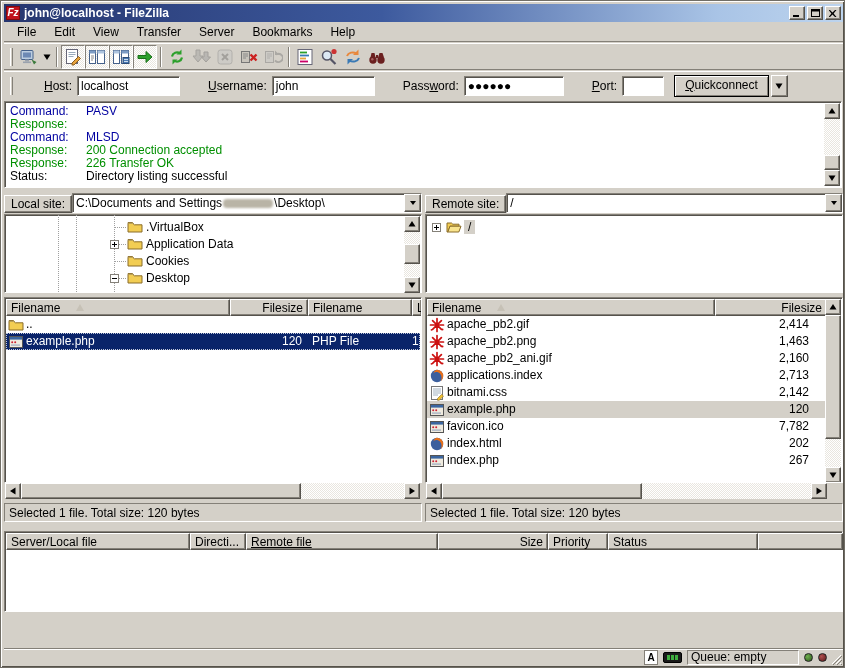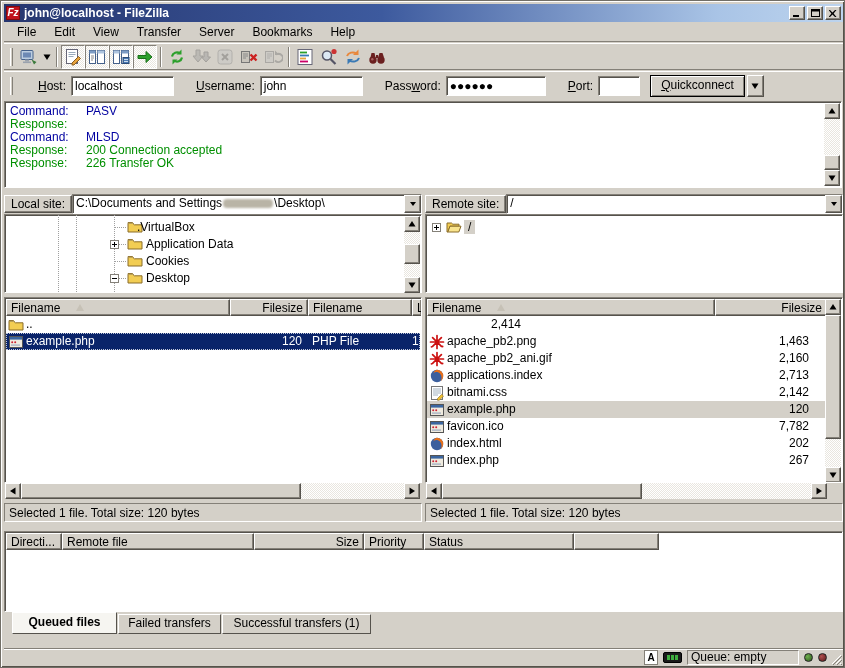--- a/index.html
+++ b/index.html
@@ -22,31 +22,31 @@
   
   #toolbar{left:3px;top:42px;width:839px;height:27px;display:flex;align-items:center;border-top:1px solid #fff;border-bottom:1px solid #848078;padding-left:3px}
   .vgrip{width:3px;height:18px;border-left:1px solid #fff;border-right:1px solid #848078;margin:0 3px}
   .vsep{width:2px;height:20px;border-left:1px solid #848078;border-right:1px solid #fff;margin:0 3px}
   .tbtn{width:24px;height:24px;display:flex;align-items:center;justify-content:center;border:1px solid transparent}
   .tbtn.pressed{border-color:#848078 #fff #fff #848078;background-color:#e9e6df;background-image:linear-gradient(45deg,#fff 25%,transparent 25%,transparent 75%,#fff 75%),linear-gradient(45deg,#fff 25%,transparent 25%,transparent 75%,#fff 75%);background-size:2px 2px;background-position:0 0,1px 1px}
   .tbtn.disabled svg{filter:grayscale(1) opacity(.45)}
   .tbtn-drop{width:13px;height:24px;display:flex;align-items:center;justify-content:center}
   
   #quickbar{left:3px;top:70px;width:839px;height:29px;display:flex;align-items:center;border-top:1px solid #fff;padding-left:3px}
-  .qlabel{margin:0 5px 0 22px;white-space:nowrap}
+  .qlabel{margin:0 5px 0 28px;white-space:nowrap}
   .field{background:#fff;border:1px solid;border-color:#848078 #fff #fff #848078;box-shadow:inset 1px 1px 0 #55524c;height:20px;line-height:17px;padding:1px 3px;white-space:nowrap;overflow:hidden}
   #qcbtn{margin-left:10px;height:22px;padding:0 10px;border:1px solid #000;background:#d4d0c8;box-shadow:inset 1px 1px 0 #fff, inset -1px -1px 0 #848078;line-height:19px}
   .dropbtn{width:17px;height:22px;display:flex;align-items:center;justify-content:center;margin-left:2px}
   
   #logpane{left:3px;top:100px;width:838px;height:87px}
   #loglines{position:absolute;left:1px;top:1px;right:18px;bottom:1px;overflow:hidden;padding:2px 4px;background:#fff}
   .logline{display:flex;line-height:13px;white-space:nowrap}
   .loglabel{width:76px;flex:none}
   
-  .sitebar{top:193px;width:418px;height:19px;display:flex;align-items:center}
+  .sitebar{top:193px;width:418px;height:19px;display:flex;align-items:flex-end}
   .sitelabel{padding:1px 6px;white-space:nowrap}
   .sitecombo{flex:1;display:flex;align-items:center;position:relative;padding-right:30px}
   .combobtn{position:absolute;right:0;top:0;width:17px;height:18px;display:flex;align-items:center;justify-content:center}
   .blurseg{display:inline-block;width:50px;height:9px;background:#b9b4a6;border-radius:4px;filter:blur(1.3px);vertical-align:-1px;margin:0 1px}
   
   .treepanel{top:213px;width:418px;height:79px}
   .vline{position:absolute;top:0;bottom:0;width:1px;background-image:linear-gradient(#a0a0a0 1px,transparent 1px);background-size:1px 2px}
   .hline{position:absolute;height:1px;background-image:linear-gradient(90deg,#a0a0a0 1px,transparent 1px);background-size:2px 1px}
   .expbox{position:absolute;width:9px;height:9px;background:#fff;border:1px solid #848078;display:flex;align-items:center;justify-content:center}
   .treelabel{position:absolute;line-height:14px;white-space:nowrap}
@@ -272,20 +272,24 @@
           <span>MLSD</span>
         </div>
         <div class="logline" style="color:#008f00">
           <span class="loglabel">Response:</span>
           <span>200 Connection accepted</span>
         </div>
         <div class="logline" style="color:#008f00">
           <span class="loglabel">Response:</span>
           <span>226 Transfer OK</span>
         </div>
+        <div class="logline" style="color:#000000">
+          <span class="loglabel">Status:</span>
+          <span>Directory listing successful</span>
+        </div>
       </div>
     <div id="logsb" class="checker" style="position: absolute; right: 1px; top: 1px; width: 16px; height: 83px;">
         <div class="sb-btn" style="left:0;top:0;width:16px;height:16px">
           <svg width="8" height="8">
             <polygon points="4,1 7.5,6.5 0.5,6.5" fill="#000"></polygon>
           </svg>
         </div>
         <div class="sb-thumb" style="left:0;top:52px;width:16px;height:15px"></div>
         <div class="sb-btn" style="left:0;top:67px;width:16px;height:16px">
           <svg width="8" height="8">
@@ -322,21 +326,21 @@
 
   <div id="localtree" class="abs treepanel sunken" style="left:3px">
       <div class="vline" style="left:53px"></div>
       <div class="vline" style="left:71px"></div>
       <div class="vline" style="left:109px"></div>
       <div class="hline" style="left:110px;top:12px;width:11px"></div>
       <span class="abs" style="left:122px;top:4px;width:16px;height:16px"><svg width="16" height="16" viewBox="0 0 16 16">
           <path d="M1 4.5h5l1.4 1.3H15V13H1z" fill="#f2cd53" stroke="#8a6d2a"></path>
           <path d="M1 4.5V3.6h4.6l.9.9" fill="#f9e48e" stroke="#8a6d2a"></path>
         </svg></span>
-      <span class="treelabel" style="left:132px;top:5px">.VirtualBox</span>
+      <span class="treelabel" style="left:141px;top:5px">.VirtualBox</span>
       <div class="hline" style="left:110px;top:29px;width:11px"></div>
       <div class="expbox" style="left:105px;top:25px">
         <svg width="7" height="7">
           <path d="M1 3.5h5M3.5 1v5" stroke="#000"></path>
         </svg>
       </div>
       <span class="abs" style="left:122px;top:21px;width:16px;height:16px"><svg width="16" height="16" viewBox="0 0 16 16">
           <path d="M1 4.5h5l1.4 1.3H15V13H1z" fill="#f2cd53" stroke="#8a6d2a"></path>
           <path d="M1 4.5V3.6h4.6l.9.9" fill="#f9e48e" stroke="#8a6d2a"></path>
         </svg></span>
@@ -436,46 +440,57 @@
         <div class="colhdr raised" style="width:288px;">
           <span>Filename</span>
           <span class="sortup"></span>
         </div>
         <div class="colhdr raised" style="width:112px;justify-content:flex-end;">
           <span>Filesize</span>
         </div>
       </div>
       <div class="rows" style="right:17px">
         <div class="frow">
-          <span class="fcell fsize" style="width:100px">2,414</span>
-        </div>
-        <div class="frow">
           <span class="fcell fname" style="width:288px">
             <span class="ficon"><svg width="16" height="16" viewBox="0 0 16 16">
                 <g stroke="#cc1111" stroke-width="1.7" stroke-linecap="round">
                   <path d="M8 1.5v13M1.5 8h13M3.6 3.6l8.8 8.8M12.4 3.6l-8.8 8.8"></path>
                 </g>
                 <circle cx="8" cy="8" r="2.2" fill="#cc1111"></circle>
                 <circle cx="13.5" cy="12.5" r="1" fill="#cc1111"></circle>
                 <circle cx="2.5" cy="12.8" r=".9" fill="#cc1111"></circle>
               </svg></span>
-            <span>apache_pb2.png</span>
-          </span>
-          <span class="fcell fsize" style="width:100px">1,463</span>
+            <span>apache_pb2.gif</span>
+          </span>
+          <span class="fcell fsize" style="width:100px">2,414</span>
         </div>
         <div class="frow">
           <span class="fcell fname" style="width:288px">
             <span class="ficon"><svg width="16" height="16" viewBox="0 0 16 16">
                 <g stroke="#cc1111" stroke-width="1.7" stroke-linecap="round">
                   <path d="M8 1.5v13M1.5 8h13M3.6 3.6l8.8 8.8M12.4 3.6l-8.8 8.8"></path>
                 </g>
                 <circle cx="8" cy="8" r="2.2" fill="#cc1111"></circle>
                 <circle cx="13.5" cy="12.5" r="1" fill="#cc1111"></circle>
                 <circle cx="2.5" cy="12.8" r=".9" fill="#cc1111"></circle>
               </svg></span>
+            <span>apache_pb2.png</span>
+          </span>
+          <span class="fcell fsize" style="width:100px">1,463</span>
+        </div>
+        <div class="frow">
+          <span class="fcell fname" style="width:288px">
+            <span class="ficon"><svg width="16" height="16" viewBox="0 0 16 16">
+                <g stroke="#cc1111" stroke-width="1.7" stroke-linecap="round">
+                  <path d="M8 1.5v13M1.5 8h13M3.6 3.6l8.8 8.8M12.4 3.6l-8.8 8.8"></path>
+                </g>
+                <circle cx="8" cy="8" r="2.2" fill="#cc1111"></circle>
+                <circle cx="13.5" cy="12.5" r="1" fill="#cc1111"></circle>
+                <circle cx="2.5" cy="12.8" r=".9" fill="#cc1111"></circle>
+              </svg></span>
             <span>apache_pb2_ani.gif</span>
           </span>
           <span class="fcell fsize" style="width:100px">2,160</span>
         </div>
         <div class="frow">
           <span class="fcell fname" style="width:288px">
             <span class="ficon"><svg width="16" height="16" viewBox="0 0 16 16">
                 <circle cx="8" cy="8" r="6.2" fill="#3b5f9e"></circle>
                 <path d="M8 1.8a6.2 6.2 0 0 1 6.2 6.2c0 2.1-1 4-2.6 5.1 1.1-1.7 1.3-4 .4-5.9C11.2 5.6 9.9 4.5 8.3 4.1 7 3.8 5.6 4.1 4.5 4.9 5.1 3.1 6.4 1.8 8 1.8z" fill="#e8701a"></path>
               </svg></span>
@@ -584,47 +599,45 @@
           <polygon points="1.5,0.5 7,4 1.5,7.5" fill="#000"></polygon>
         </svg>
       </div>
     </div>
 
   <div class="abs statusrow sunken-gray" style="left:3px">Selected 1 file. Total size: 120 bytes</div>
   <div class="abs statusrow sunken-gray" style="left:424px">Selected 1 file. Total size: 120 bytes</div>
 
   <div id="queuewrap" class="abs sunken">
     <div class="hdrrow" id="queuehdr">
+        <div class="colhdr raised" style="width:184px;">
+          <span>Server/Local file</span>
+        </div>
         <div class="colhdr raised" style="width:56px;text-align:center;">
           <span>Directi...</span>
         </div>
-        <div class="colhdr raised" style="width:192px;">
+        <div class="colhdr raised" style="width:192px;text-decoration:underline;">
           <span>Remote file</span>
         </div>
         <div class="colhdr raised" style="width:110px;justify-content:flex-end;">
           <span>Size</span>
         </div>
         <div class="colhdr raised" style="width:60px;">
           <span>Priority</span>
         </div>
         <div class="colhdr raised" style="width:150px;">
           <span>Status</span>
         </div>
         <div class="colhdr raised" style="width:85px;">
           <span></span>
         </div>
       </div>
     <div id="queuebody"></div>
   </div>
 
-  <div id="tabs" class="abs">
-      <div class="tab active" style="left:8px;top:0px;width:105px;height:22px;line-height:19px">Queued files</div>
-      <div class="tab" style="left:114px;top:2px;width:103px;height:20px;line-height:17px">Failed transfers</div>
-      <div class="tab" style="left:218px;top:2px;width:149px;height:20px;line-height:17px">Successful transfers (1)</div>
-    </div>
 
   <div id="statusbar" class="abs">
     <span id="asciiicon" style="width:14px;height:15px;background:#fff;border:1px solid #848078;font-size:10px;font-weight:bold;text-align:center;line-height:13px">A</span>
     <span id="speedicon" style="width:19px;height:11px;background:#1a1a1a;border:1px solid #000;border-radius:2px;display:flex;align-items:center;justify-content:center;gap:1px">
       <span style="width:3px;height:5px;background:#3fae3f"></span>
       <span style="width:3px;height:5px;background:#3fae3f"></span>
       <span style="width:3px;height:5px;background:#3fae3f"></span>
     </span>
     <span class="sunken-gray" style="width:112px;height:15px;padding:0 3px;line-height:13px">Queue: empty</span>
     <span class="led" id="ledgreen" style="background:radial-gradient(circle at 35% 35%, #6fae4f, #2d5a1a)"></span>

